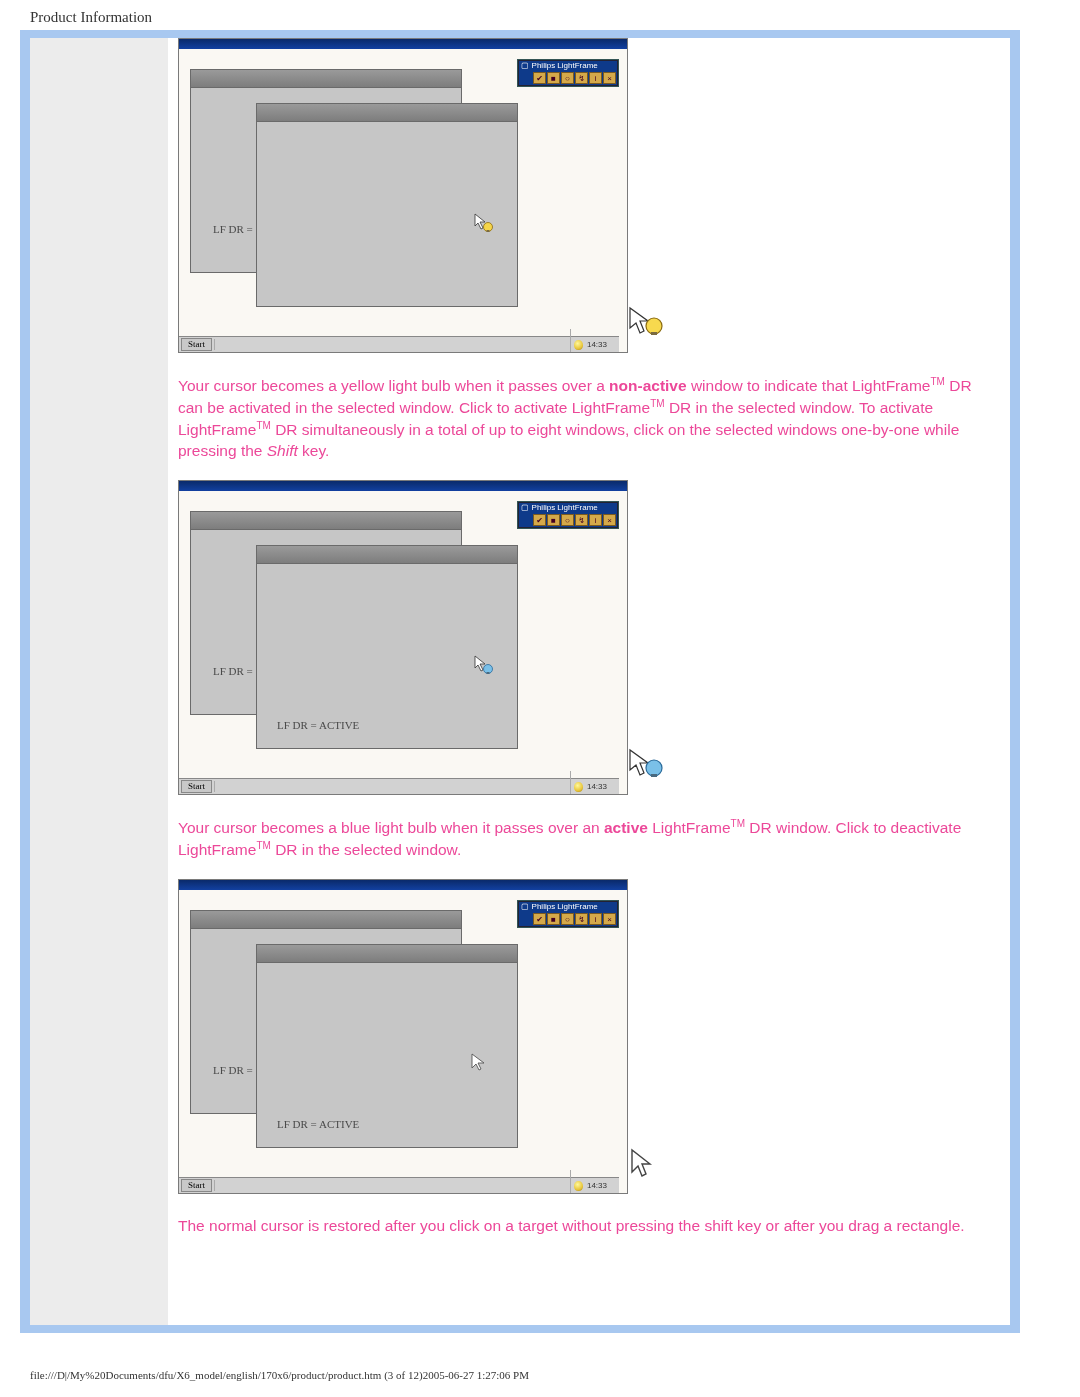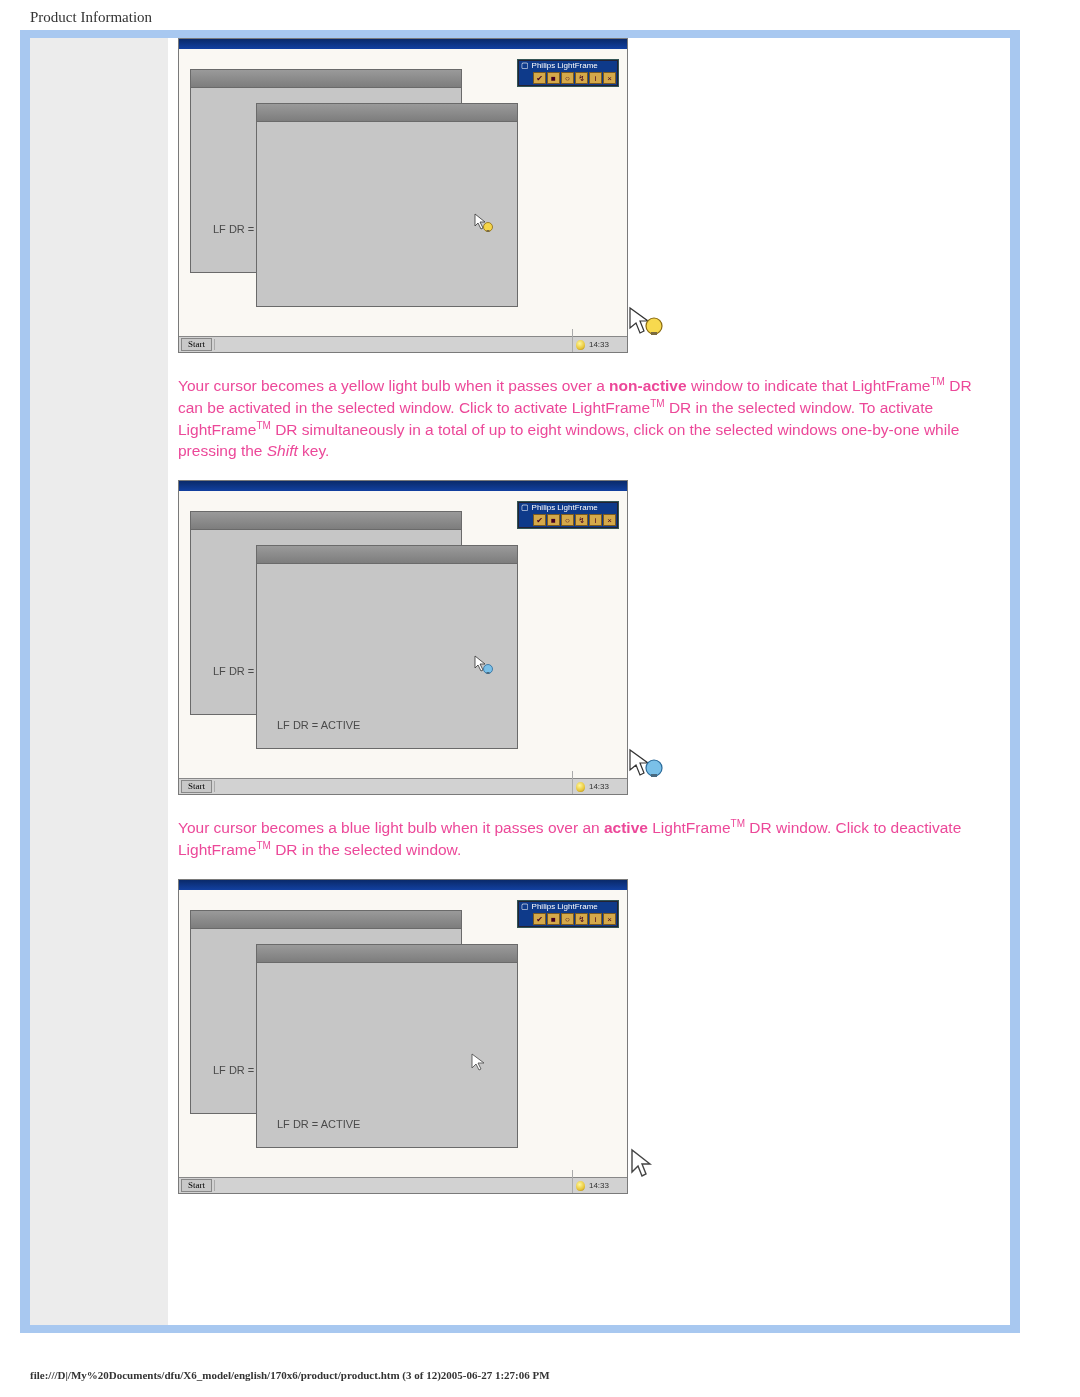--- a/index.html
+++ b/index.html
@@ -127,25 +127,25 @@
   }
   .win .body {
     position: absolute;
     top: 18px; left: 0; right: 0; bottom: 0;
     background: #c6c6c6;
   }
   .win .label {
     position: absolute;
     font-size: 11px;
     color: #4a4a4a;
-    font-family: Liberation Sans, sans-serif;
+    font-family: Liberation Serif, serif;
   }
   .taskbar {
     position: absolute;
-    left: 0; right: 0; bottom: 0;
+    left: 0; right: 8px; bottom: 0;
     height: 15px;
     background: #d2d2d2;
     border-top: 1px solid #888;
     display: flex;
     align-items: center;
     font-size: 9px;
   }
   .tb-start {
     border: 1px solid #888;
     padding: 0 6px;
@@ -154,21 +154,21 @@
     line-height: 11px;
     background: #c8c8c8;
     font-family: "Times New Roman", serif;
   }
   .tb-sep { flex: 1; border-left:1px solid #aaa; margin:0 2px; height:11px;}
   .tb-tray {
     margin-left: auto;
     display: flex;
     align-items: center;
     gap: 4px;
-    padding-right: 18px;
+    padding-right: 12px;
     border-left:1px solid #aaa;
     height:31px;
     padding-left:3px;
   }
   .tb-bulb {
     width: 9px; height: 10px;
     background: radial-gradient(circle at 40% 35%, #fff89a, #e8c63a 60%, #a07a16);
     border-radius: 50% 50% 45% 45%;
   }
   .tb-time { font-size: 8px; color:#333;}
@@ -182,21 +182,20 @@
     width: 36px; height: 30px;
   }
 
   .footer-text {
     position: absolute;
     bottom: 16px;
     left: 30px;
     font-size: 11px;
     font-family: "Times New Roman", serif;
     color: #333;
-    font-weight: bold;
   }
 </style>
 </head>
 <body>
 
 <div class="page">
   <div class="header-text">Product Information</div>
 
   <div class="outer-frame">
     <div class="left-margin"></div>
@@ -354,20 +353,21 @@
                 <span class="tb-time">14:33</span>
               </span>
             </div>
           </div>
 
           <svg class="outer-cursor" style="left:450px; top:268px;" viewBox="0 0 36 30">
             <path d="M4 3 L4 25 L10 19 L14 29 L18 27 L14 17 L22 17 Z" fill="#fff" stroke="#444" stroke-width="1.4"></path>
           </svg>
         </div>
 
+        <p class="para">The normal cursor is restored after you click on a target without pressing the shift key or after you drag a rectangle.</p>
 
 
 
       </div>
     </div>
   </div>
 
   <div class="footer-text">file:///D|/My%20Documents/dfu/X6_model/english/170x6/product/product.htm (3 of 12)2005-06-27 1:27:06 PM</div>
 </div>
 

